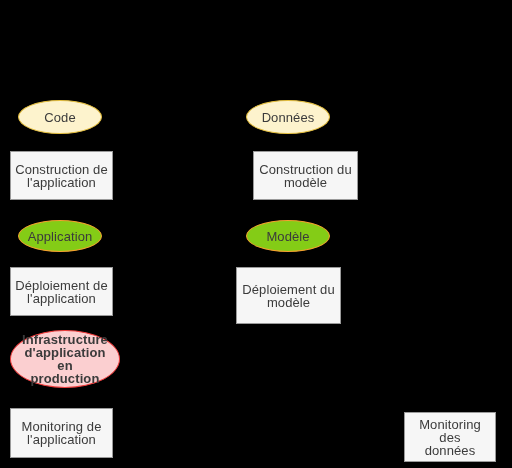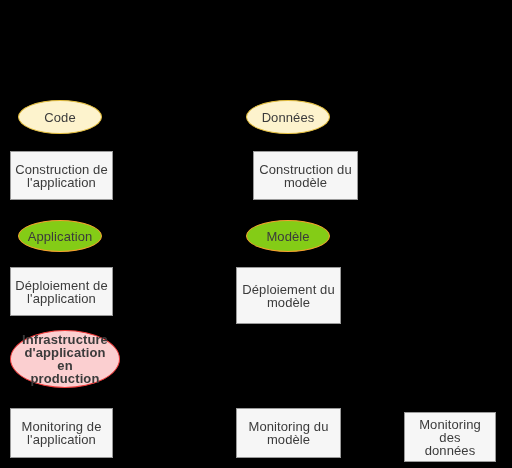--- a/index.html
+++ b/index.html
@@ -94,20 +94,17 @@
     </div>
     <div class="node ellipse infra" style="left: 10px; top: 330px; width: 110px; height: 58px; font-weight: bold;">
       <span class="label">Infrastructure
 d'application en
 production</span>
     </div>
     <div class="node box" style="left: 10px; top: 408px; width: 103px; height: 50px;">
       <span class="label">Monitoring de
 l'application</span>
     </div>
-    <div class="node box" style="left: 236px; top: 408px; width: 105px; height: 50px;">
-      <span class="label">Monitoring du modèle</span>
-    </div>
     <div class="node box" style="left: 404px; top: 412px; width: 92px; height: 50px;">
       <span class="label">Monitoring des
 données</span>
     </div>
   </div>
 
 </body></html>

